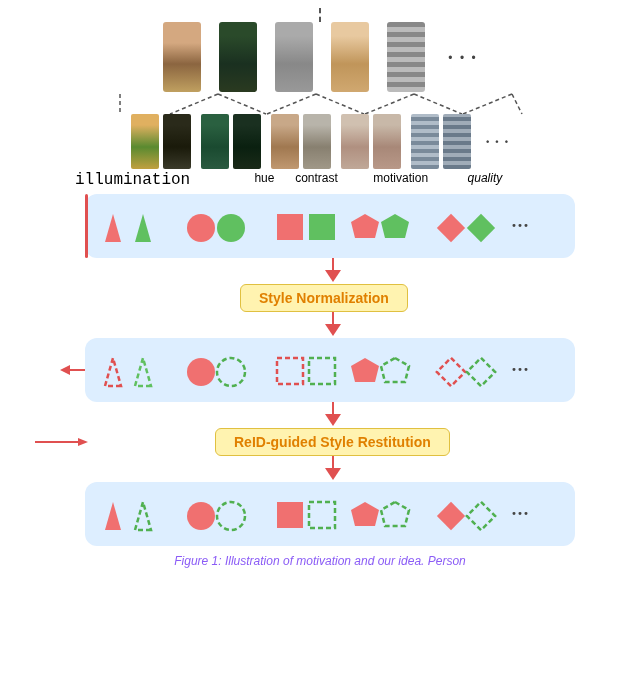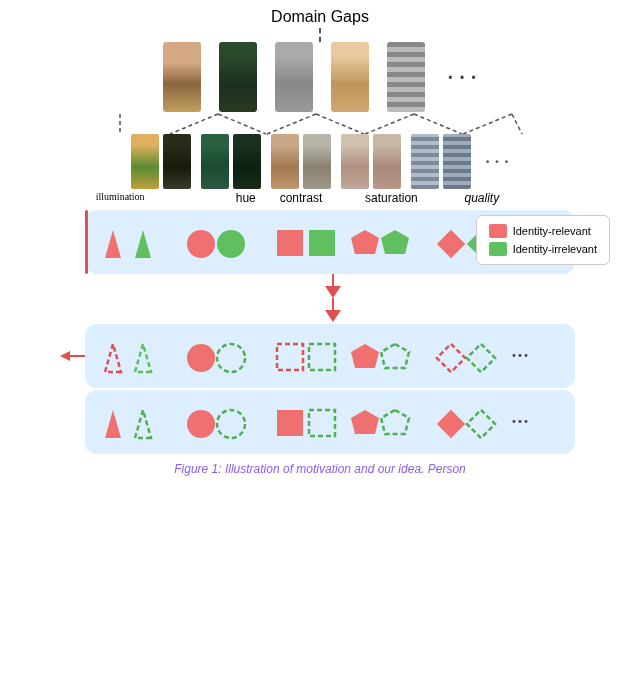--- a/index.html
+++ b/index.html
@@ -150,21 +150,20 @@
       font-size: 14px;
       color: #e05050;
       font-weight: bold;
     }
   </style>
 </head>
 <body>
 
 <div class="diagram-container">
 
-  <div style="font-size:16px; text-align:center; margin-bottom:2px; font-family: Arial, sans-serif;">Domain Gaps</div>
 
   <div style="width:2px; height:14px; border-left:2px dashed #555; margin:0 auto;"></div>
 
   <div class="person-images-row">
 
     <div style="display:flex; flex-direction:column; align-items:center; gap:2px;">
       <div class="person-img person-normal"></div>
     </div>
 
     <div style="display:flex; flex-direction:column; align-items:center; gap:2px;">
@@ -216,24 +215,24 @@
       <div class="sub-person sp4b"></div>
     </div>
     <div class="sub-group">
       <div class="sub-person sp5a"></div>
       <div class="sub-person sp5b"></div>
     </div>
     <div class="dots-text" style="font-size:16px;">· · ·</div>
   </div>
 
   <div style="display:flex; justify-content:center; gap:0; width:490px; margin-bottom:5px;">
-    <div style="flex:1; text-align:center; font-size:10px; font-family:Liberation Serif, serif;">illumination</div>
+    <div style="flex:1; text-align:center; font-size:16px; font-family:Liberation Mono, monospace;">illumination</div>
     <div style="flex:1; text-align:right; font-size:12px; font-family:Arial,sans-serif;">hue</div>
     <div style="flex:1; text-align:center; font-size:12px; font-family:Arial,sans-serif;">contrast</div>
-    <div style="flex:1; text-align:center; font-size:12px; font-family:Arial,sans-serif;">saturation</div>
+    <div style="flex:1; text-align:center; font-size:12px; font-family:Arial,sans-serif;">motivation</div>
     <div style="flex:1; text-align:center; font-size:12px; font-family:Arial,sans-serif;font-style:italic;">quality</div>
     <div style="width:38px;"></div>
   </div>
 
   <div style="position:relative; width:580px;">
     <div class="blue-box" style="width:490px; margin-left:55px;">
 
       <svg width="440" height="44" style="overflow:visible;">
 
         <polygon points="22,38 6,38 14,10" fill="#f07070"></polygon>
@@ -248,41 +247,34 @@
         <polygon points="266,10 280,18 276,34 256,34 252,18" fill="#f07070"></polygon>
         <polygon points="296,10 310,18 306,34 286,34 282,18" fill="#60c060"></polygon>
 
         <rect x="342" y="14" width="20" height="20" fill="#f07070" transform="rotate(45,352,24)"></rect>
         <rect x="372" y="14" width="20" height="20" fill="#60c060" transform="rotate(45,382,24)"></rect>
 
         <text x="412" y="28" font-size="18" font-weight="bold" fill="#444">···</text>
       </svg>
     </div>
 
-    <div class="legend-box" style="top:5px; right:0;">
-      <div class="legend-item">
-        <div class="legend-swatch-red"></div>
-        <span style="font-size:11px; font-family:Arial,sans-serif;">Identity-relevant</span>
-      </div>
-      <div class="legend-item" style="margin-bottom:0;">
-        <div class="legend-swatch-green"></div>
-        <span style="font-size:11px; font-family:Arial,sans-serif;">Identity-irrelevant</span>
-      </div>
-    </div>
 
     <div style="position:absolute; left:55px; top:0; width:3px; height:100%; background:#e05050; border-radius:2px;"></div>
   </div>
 
   <div style="position:relative; width:580px; display:flex; flex-direction:column; align-items:flex-start; padding-left:55px;">
 
     <div style="margin-left:240px; display:flex; flex-direction:column; align-items:center;">
       <div style="width:2px; height:12px; background:#e05050;"></div>
       <div style="width:0;height:0;border-left:8px solid transparent;border-right:8px solid transparent;border-top:12px solid #e05050;"></div>
     </div>
 
+    <div style="margin-left:155px; margin-top:2px;">
+      <div class="yellow-box" style="font-family:Arial,sans-serif;">Style Normalization</div>
+    </div>
 
     <div style="margin-left:240px; margin-top:0; display:flex; flex-direction:column; align-items:center;">
       <div style="width:2px; height:12px; background:#e05050;"></div>
       <div style="width:0;height:0;border-left:8px solid transparent;border-right:8px solid transparent;border-top:12px solid #e05050;"></div>
     </div>
   </div>
 
   <div style="position:relative; width:580px; margin-top:2px;">
 
     <div style="position:absolute; left:10px; top:50%; transform:translateY(-50%); display:flex; flex-direction:column; align-items:center;">
@@ -315,20 +307,43 @@
         <polygon points="296,10 310,18 306,34 286,34 282,18" fill="none" stroke="#50b050" stroke-width="2.5" stroke-dasharray="5,3"></polygon>
 
         <rect x="342" y="14" width="20" height="20" fill="none" stroke="#e05050" stroke-width="2.5" stroke-dasharray="5,3" transform="rotate(45,352,24)"></rect>
         <rect x="372" y="14" width="20" height="20" fill="none" stroke="#50b050" stroke-width="2.5" stroke-dasharray="5,3" transform="rotate(45,382,24)"></rect>
 
         <text x="412" y="28" font-size="18" font-weight="bold" fill="#444">···</text>
       </svg>
     </div>
   </div>
 
+  <div style="position:relative; width:580px; display:flex; flex-direction:column; align-items:flex-start; padding-left:55px;">
+
+    <div style="position:absolute; left:0; top:30px; width:60px; display:flex; align-items:center;">
+      <svg width="60" height="20" style="overflow:visible;">
+        <line x1="5" y1="10" x2="52" y2="10" stroke="#e05050" stroke-width="2"></line>
+        <polygon points="58,10 48,6 48,14" fill="#e05050"></polygon>
+      </svg>
+    </div>
+
+    <div style="margin-left:240px; display:flex; flex-direction:column; align-items:center;">
+      <div style="width:2px; height:12px; background:#e05050;"></div>
+      <div style="width:0;height:0;border-left:8px solid transparent;border-right:8px solid transparent;border-top:12px solid #e05050;"></div>
+    </div>
+
+    <div style="margin-left:130px; margin-top:2px;">
+      <div class="yellow-box" style="font-family:Arial,sans-serif;">ReID-guided Style Restitution</div>
+    </div>
+
+    <div style="margin-left:240px; margin-top:0; display:flex; flex-direction:column; align-items:center;">
+      <div style="width:2px; height:12px; background:#e05050;"></div>
+      <div style="width:0;height:0;border-left:8px solid transparent;border-right:8px solid transparent;border-top:12px solid #e05050;"></div>
+    </div>
+  </div>
 
   <div style="position:relative; width:580px; margin-top:2px;">
     <div class="blue-box" style="width:490px; margin-left:55px;">
       <svg width="440" height="44" style="overflow:visible;">
 
         <polygon points="22,38 6,38 14,10" fill="#f07070"></polygon>
         <polygon points="52,38 36,38 44,10" fill="none" stroke="#50b050" stroke-width="2.5" stroke-dasharray="5,3"></polygon>
 
         <circle cx="102" cy="24" r="14" fill="#f07070"></circle>
         <circle cx="132" cy="24" r="14" fill="none" stroke="#50b050" stroke-width="2.5" stroke-dasharray="5,3"></circle>

